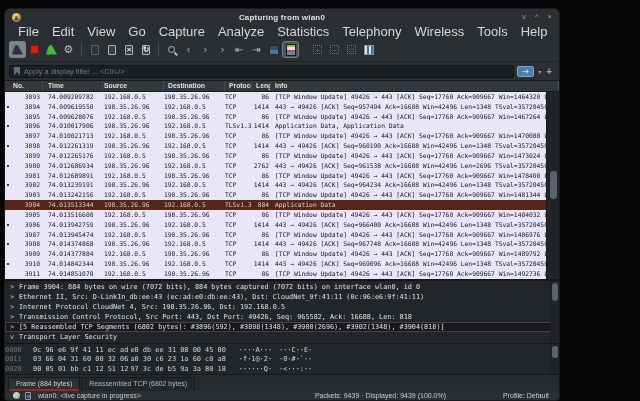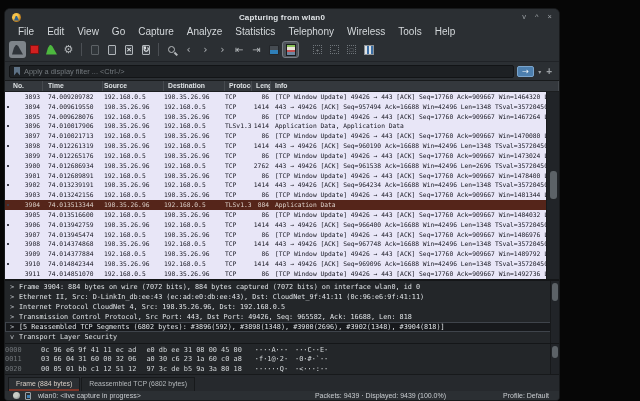--- a/index.html
+++ b/index.html
@@ -18,21 +18,21 @@
               position:relative; overflow:hidden; }
   .app-icon::after { content:""; position:absolute; left:2px; bottom:1px; width:5px; height:5px;
               background:#2b5f8f; clip-path:polygon(0 100%,30% 20%,55% 0,100% 100%); }
   .win-title { position:absolute; left:0; right:0; text-align:center; font-size:8px;
               font-weight:bold; color:#dfe3e6; letter-spacing:.2px; }
   .win-controls { margin-left:auto; display:flex; gap:9px; z-index:2; }
   .win-btn { font-size:7.5px; color:#9da2a6; line-height:10px; cursor:default; }
 
   
   .menubar { height:13px; flex:0 0 13px; display:flex; align-items:center; padding:0 8px; gap:3px; }
-  .menu-item { font-size:10px; color:#d4d8db; padding:0 5px; }
+  .menu-item { font-size:13px; color:#d4d8db; padding:0 5px; }
 
   
   .toolbar { height:24px; flex:0 0 24px; display:flex; align-items:center; padding:0 4px;
              border-bottom:1px solid #202327; }
   .tb-btn { width:17px; height:17px; background:transparent; border:none; display:flex;
             align-items:center; justify-content:center; position:relative; flex:0 0 17px; }
   .tb-btn.boxed { background:#7e848a; border-radius:3px; }
   .tb-btn.boxed2 { background:#4e545a; border:1px solid #767c83; border-radius:3px; }
   .tb-btn.dim { opacity:.38; }
   .tb-sep { width:1px; height:13px; background:#4b4f54; margin:0 4px; flex:0 0 1px; }
@@ -113,21 +113,21 @@
   .dline.hl { background:#17191c; box-shadow:inset 0 0 0 1px #3f444b; width:99%; }
   .details .vscroll { position:absolute; right:0; top:0; bottom:0; width:9px; }
   .details .vthumb { left:1px; width:6px; top:2px; height:18px; }
 
   
   .hexpane { flex:0 0 31px; height:31px; background:#232629; border-top:1px solid #141618;
              position:relative; overflow:hidden; padding-top:2px; }
   .hline { display:flex; height:9.4px; line-height:9.4px; font-family:"DejaVu Sans Mono", monospace;
            font-size:6.9px; white-space:nowrap; }
   .hoff { width:26px; color:#71767a; flex:0 0 26px; }
-  .hhex { color:#d4d8db; margin-left:10px; }
+  .hhex { color:#d4d8db; margin-left:2px; }
   .hasc { color:#d4d8db; margin-left:13px; }
   .hasc.a2 { margin-left:7px; }
   .hexpane .vscroll { position:absolute; right:0; top:0; bottom:0; width:9px; }
   .hexpane .vthumb { left:1px; width:6px; top:2px; height:12px; }
 
   
   .bytetabs { flex:0 0 17px; height:17px; background:#26292d; border-top:1px solid #17191b;
               display:flex; align-items:flex-end; padding-left:3px; gap:1px; }
   .btab { font-size:6.9px; color:#b4b8bb; padding:2px 7px 3px 7px; line-height:8px;
           background:#24272a; border:1px solid #17191b; border-bottom:none; }

